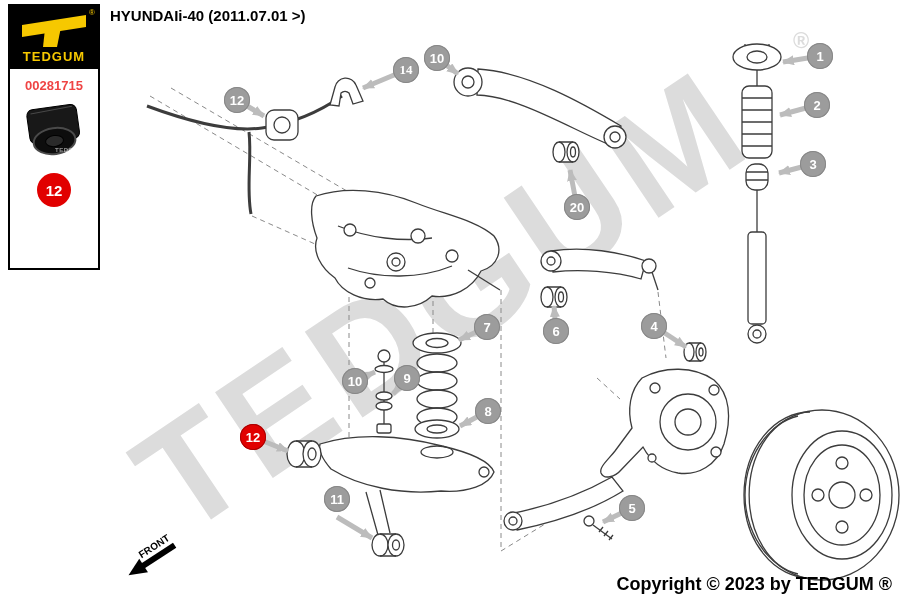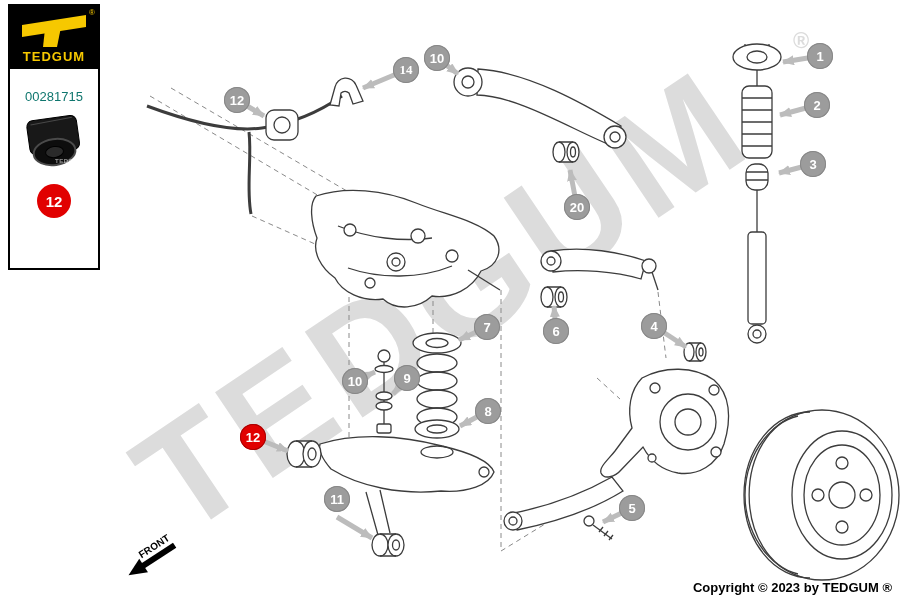--- a/index.html
+++ b/index.html
@@ -17,30 +17,30 @@
   .callout.red { background:#e10000; box-shadow: inset 0 0 0 1px #a80000; }
   .callout-arrow { stroke:#bcbcbc; stroke-width:5; }
 
   .info-panel { position:absolute; left:8px; top:4px; width:92px; height:266px;
                 border:2px solid #000; background:#fff;
                 display:flex; flex-direction:column; align-items:center; }
   .logo-block { width:100%; background:#000; padding:7px 4px 5px; position:relative;
                 display:flex; flex-direction:column; align-items:center; }
   .logo-wordmark { color:#f6c800; font-weight:bold; font-size:13px; letter-spacing:1px; margin-top:2px; }
   .logo-reg { position:absolute; top:2px; right:3px; color:#f6c800; font-size:8px; }
-  .part-number { font-weight:normal; font-size:13px; margin-top:20px; color:#0f766e; }
+  .part-number { font-weight:bold; font-size:13px; margin-top:9px; color:#ef4444; }
   .product-photo { margin-top:8px; position:relative; width:66px; height:58px; }
   .photo-brand { position:absolute; right:3px; bottom:6px; color:rgba(255,255,255,.55);
                  font-size:6px; font-weight:bold; letter-spacing:.5px; }
   .badge { width:34px; height:34px; border-radius:50%; background:#e10000; color:#fff;
            font-weight:bold; font-size:15px; display:flex; align-items:center;
            justify-content:center; margin-top:14px; }
 
   .page-title { position:absolute; left:110px; top:7px; font-size:15px; font-weight:bold; color:#000; }
-  .copyright { position:absolute; right:8px; bottom:5px; font-size:13px; font-weight:bold; color:#000; }
+  .copyright { position:absolute; right:8px; bottom:5px; font-size:18px; font-weight:bold; color:#000; }
 
   .part { stroke:#3c3c3c; stroke-width:1.3; fill:#fff; }
   .part-line { stroke:#3c3c3c; stroke-width:1.3; fill:none; }
   .part-thick { stroke:#3c3c3c; stroke-width:3; fill:none; }
   .dashed { stroke:#8a8a8a; stroke-width:1; stroke-dasharray:5 4; fill:none; }
   .wm { fill:#dcdcdc; font-weight:bold; }
 </style>
 </head>
 <body>
 
@@ -278,15 +278,16 @@
           <path d="M12,10 L54,8" stroke="#484848" fill="none"></path>
           <ellipse cx="32" cy="40" rx="21" ry="13" fill="#0d0d0d" stroke="#4a4a4a" stroke-width="2"></ellipse>
           <ellipse cx="32" cy="40" rx="9" ry="5.5" fill="#2a2a2a" stroke="#000"></ellipse>
         </g>
       </svg>
       <span class="photo-brand">TEDGUM</span>
     </div>
     <div class="badge">12</div>
   </div>
 
+  <div class="page-title">HYUNDAIi-40 (2011.07.01 &gt;)</div>
   <div class="copyright">Copyright © 2023 by TEDGUM ®</div>
 
 </div>
 
 </body></html>

